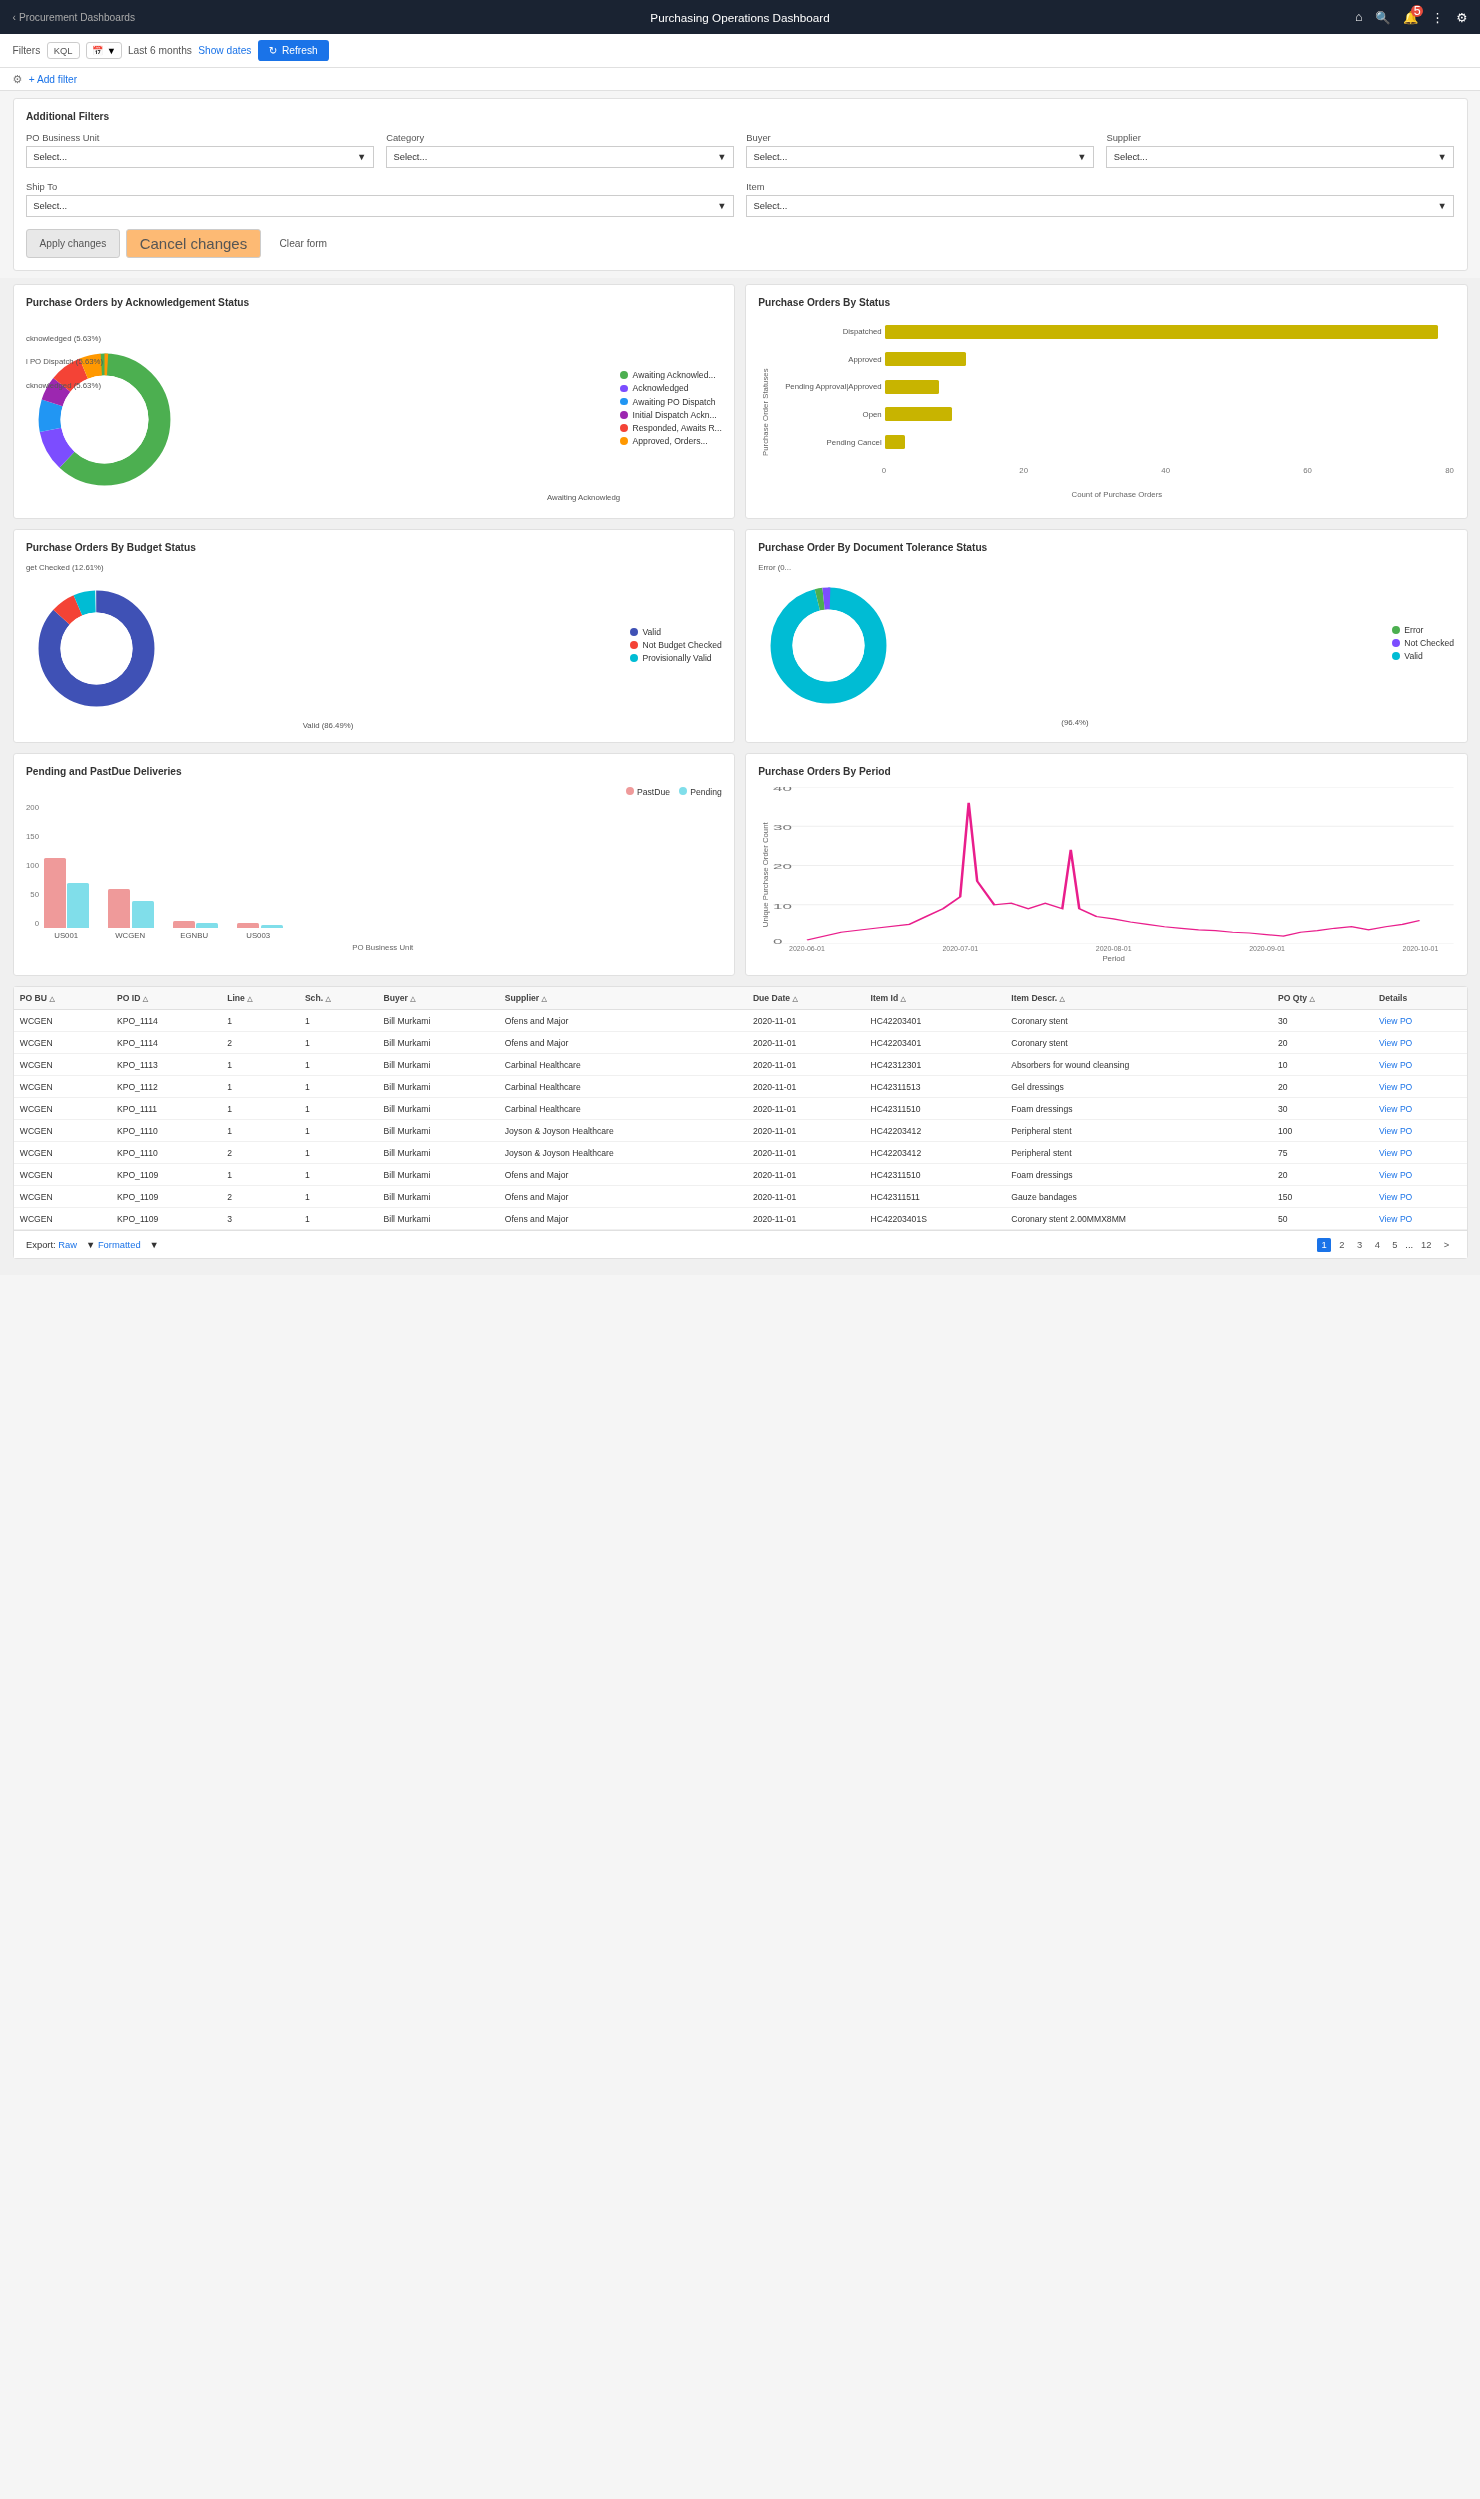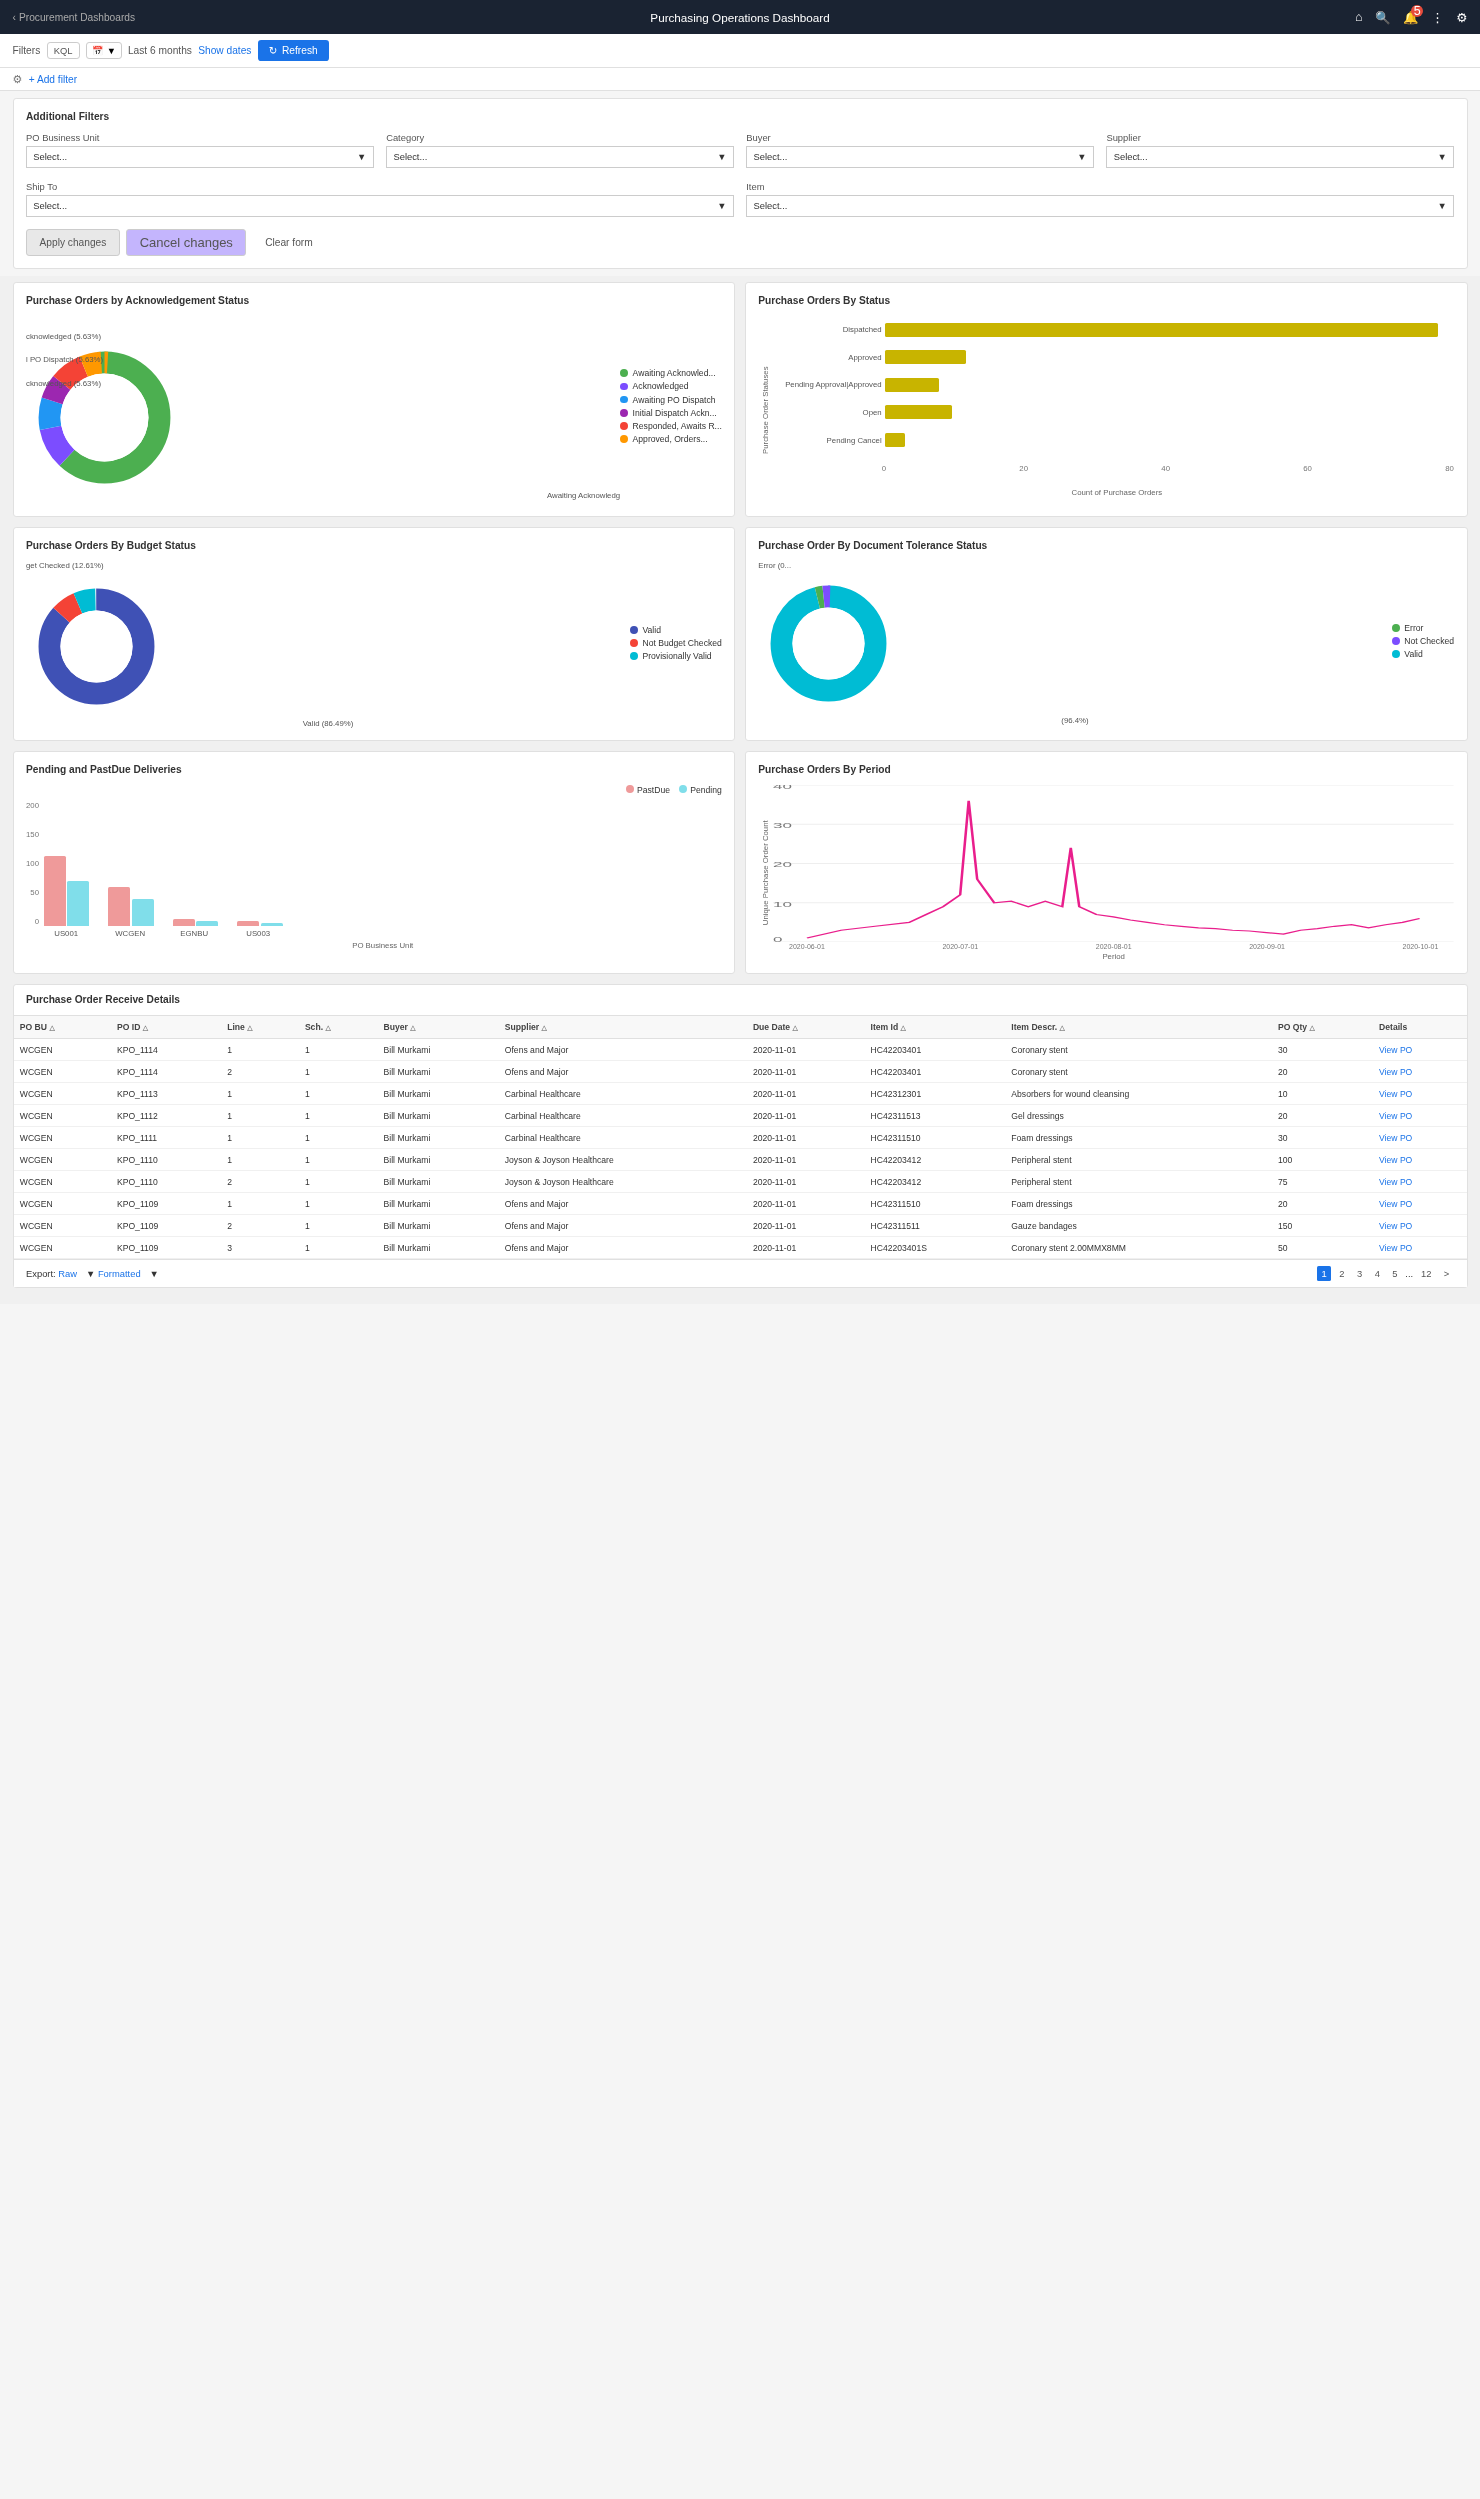--- a/index.html
+++ b/index.html
@@ -59,21 +59,21 @@
       padding: 12.5px;
       border-radius: 3.1px;
     }
     .additional-filters .panel-title { font-size: 10.2px; font-weight: 600; margin-bottom: 9.4px; }
     .filters-grid { display: grid; grid-template-columns: 1fr 1fr 1fr 1fr; gap: 12.5px; margin-bottom: 12.5px; }
     .filters-grid2 { display: grid; grid-template-columns: 1fr 1fr; gap: 12.5px; margin-bottom: 12.5px; }
     .filter-group label { display: block; font-size: 9.4px; font-weight: 500; margin-bottom: 3.1px; color: #555; }
     .filter-select { width: 100%; border: 0.8px solid #ccc; border-radius: 0; padding: 4.7px 6.3px; font-size: 9.4px; background: white; cursor: pointer; display: flex; align-items: center; justify-content: space-between; }
     .filter-actions { display: flex; gap: 6.3px; }
     .btn-apply { background: #e8e8e8; border: 0.8px solid #ccc; border-radius: 3.1px; padding: 4.7px 12.5px; font-size: 10.2px; cursor: pointer; color: #555; }
-    .btn-cancel { background: #c4b5fd; border: 0.8px solid #ccc; border-radius: 3.1px; padding: 4.7px 12.5px; font-size: 13px; cursor: pointer; color: #555; }
+    .btn-cancel { background: #fdba74; border: 0.8px solid #ccc; border-radius: 3.1px; padding: 4.7px 12.5px; font-size: 15px; cursor: pointer; color: #555; }
     .btn-clear { background: white; border: none; padding: 4.7px 12.5px; font-size: 10.2px; cursor: pointer; color: #555; }
 
     
     .dashboard { padding: 6.3px 12.5px; background: #f0f0f0; }
     .charts-row { display: grid; grid-template-columns: 1fr 1fr; gap: 9.4px; margin-bottom: 9.4px; }
     .chart-card { background: white; border: 0.8px solid #e0e0e0; border-radius: 3.1px; padding: 12.5px; }
     .chart-title { font-size: 10.2px; font-weight: 600; margin-bottom: 9.4px; }
 
     
     .donut-container { display: flex; align-items: center; justify-content: space-between; }
@@ -487,21 +487,20 @@
               <span>2020-10-01</span>
             </div>
             <div style="text-align:center; font-size:7.8px; color:#666; margin-top:1.6px;">Period</div>
           </div>
         </div>
       </div>
     </div>
   </div>
 
   <div class="table-card">
-    <div class="table-title">Purchase Order Receive Details</div>
     <div style="overflow-x:auto;">
       <table class="data-table">
         <thead>
           <tr>
             <th>PO BU <span class="sort-icon">△</span></th>
             <th>PO ID <span class="sort-icon">△</span></th>
             <th>Line <span class="sort-icon">△</span></th>
             <th>Sch. <span class="sort-icon">△</span></th>
             <th>Buyer <span class="sort-icon">△</span></th>
             <th>Supplier <span class="sort-icon">△</span></th>

